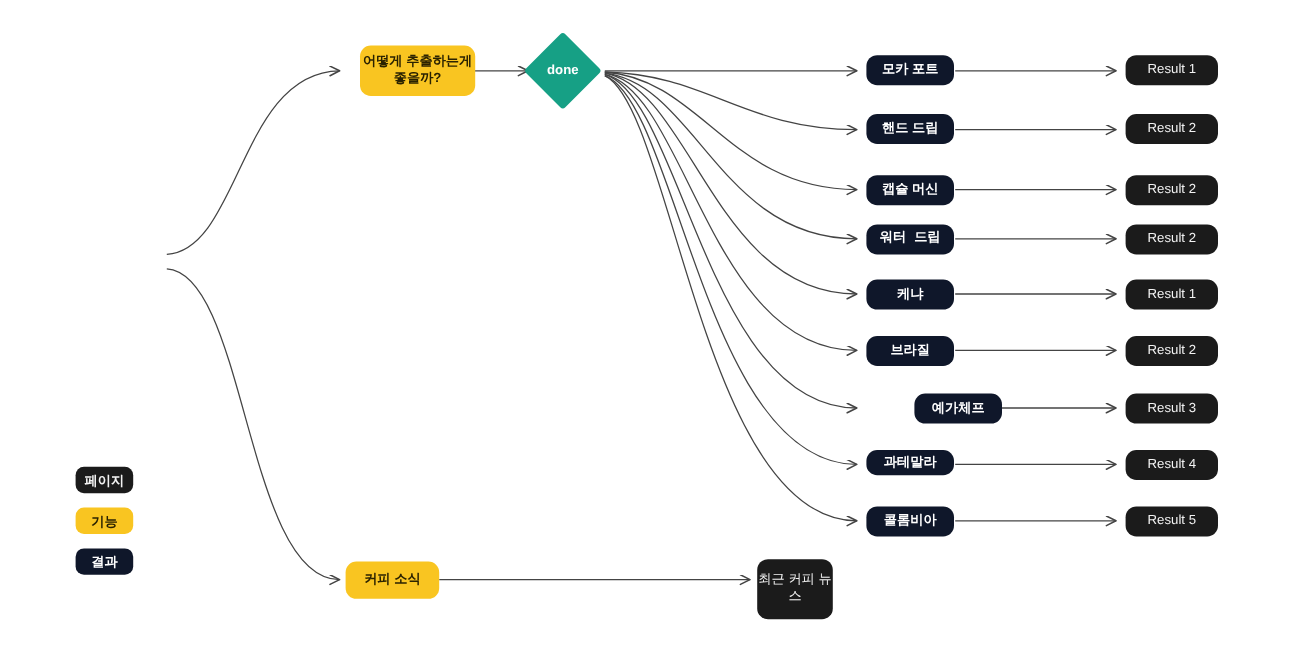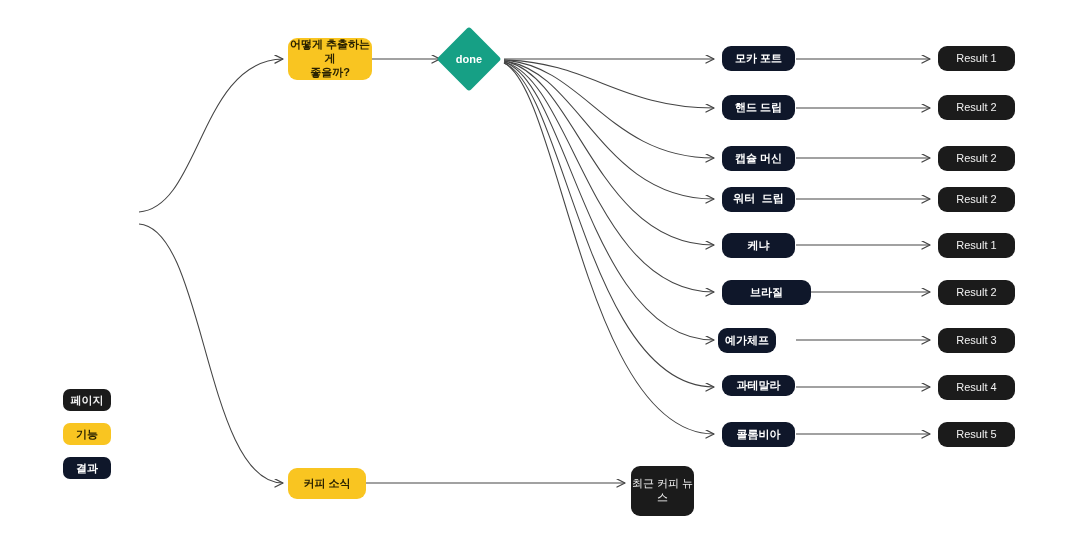--- a/index.html
+++ b/index.html
@@ -150,21 +150,21 @@
       <path d="M796,292 L930,292"></path>
       <path d="M796,340 L930,340"></path>
       <path d="M796,387 L930,387"></path>
       <path d="M796,434 L930,434"></path>
 
       <path d="M366,483 L625,483"></path>
     </g>
   </svg>
 
 
-  <div class="node node-func node-q" style="left:288px; top:38px; width:84px; height:42px;">
+  <div class="node node-func node-q" style="left:300px; top:38px; width:96px; height:42px;">
     <span>어떻게 추출하는게
 좋을까?</span>
   </div>
 
   <div class="diamond" style="left:446px; top:36px; width:46px; height:46px;">
     <div class="dshape"></div>
     <div class="dlabel">done</div>
   </div>
 
   <div class="node node-result node-red" style="left:722px; top:46px; width:73px; height:25px;">
@@ -175,24 +175,24 @@
   </div>
   <div class="node node-result node-red" style="left:722px; top:146px; width:73px; height:25px;">
     <span>캡슐 머신</span>
   </div>
   <div class="node node-result node-red" style="left:722px; top:187px; width:73px; height:25px;font-family:Liberation Mono, monospace;">
     <span>워터 드립</span>
   </div>
   <div class="node node-result node-red" style="left:722px; top:233px; width:73px; height:25px;">
     <span>케냐</span>
   </div>
-  <div class="node node-result node-red" style="left:722px; top:280px; width:89px; height:25px;">
+  <div class="node node-result node-red" style="left:722px; top:280px; width:73px; height:25px;">
     <span>브라질</span>
   </div>
-  <div class="node node-result node-red" style="left:718px; top:328px; width:58px; height:25px;text-align:right;">
+  <div class="node node-result node-red" style="left:762px; top:328px; width:73px; height:25px;text-align:right;">
     <span>예가체프</span>
   </div>
   <div class="node node-result node-red" style="left:722px; top:375px; width:73px; height:21px;">
     <span>과테말라</span>
   </div>
   <div class="node node-result node-red" style="left:722px; top:422px; width:73px; height:25px;">
     <span>콜롬비아</span>
   </div>
 
   <div class="node node-page node-res" style="left:938px; top:46px; width:77px; height:25px;">

